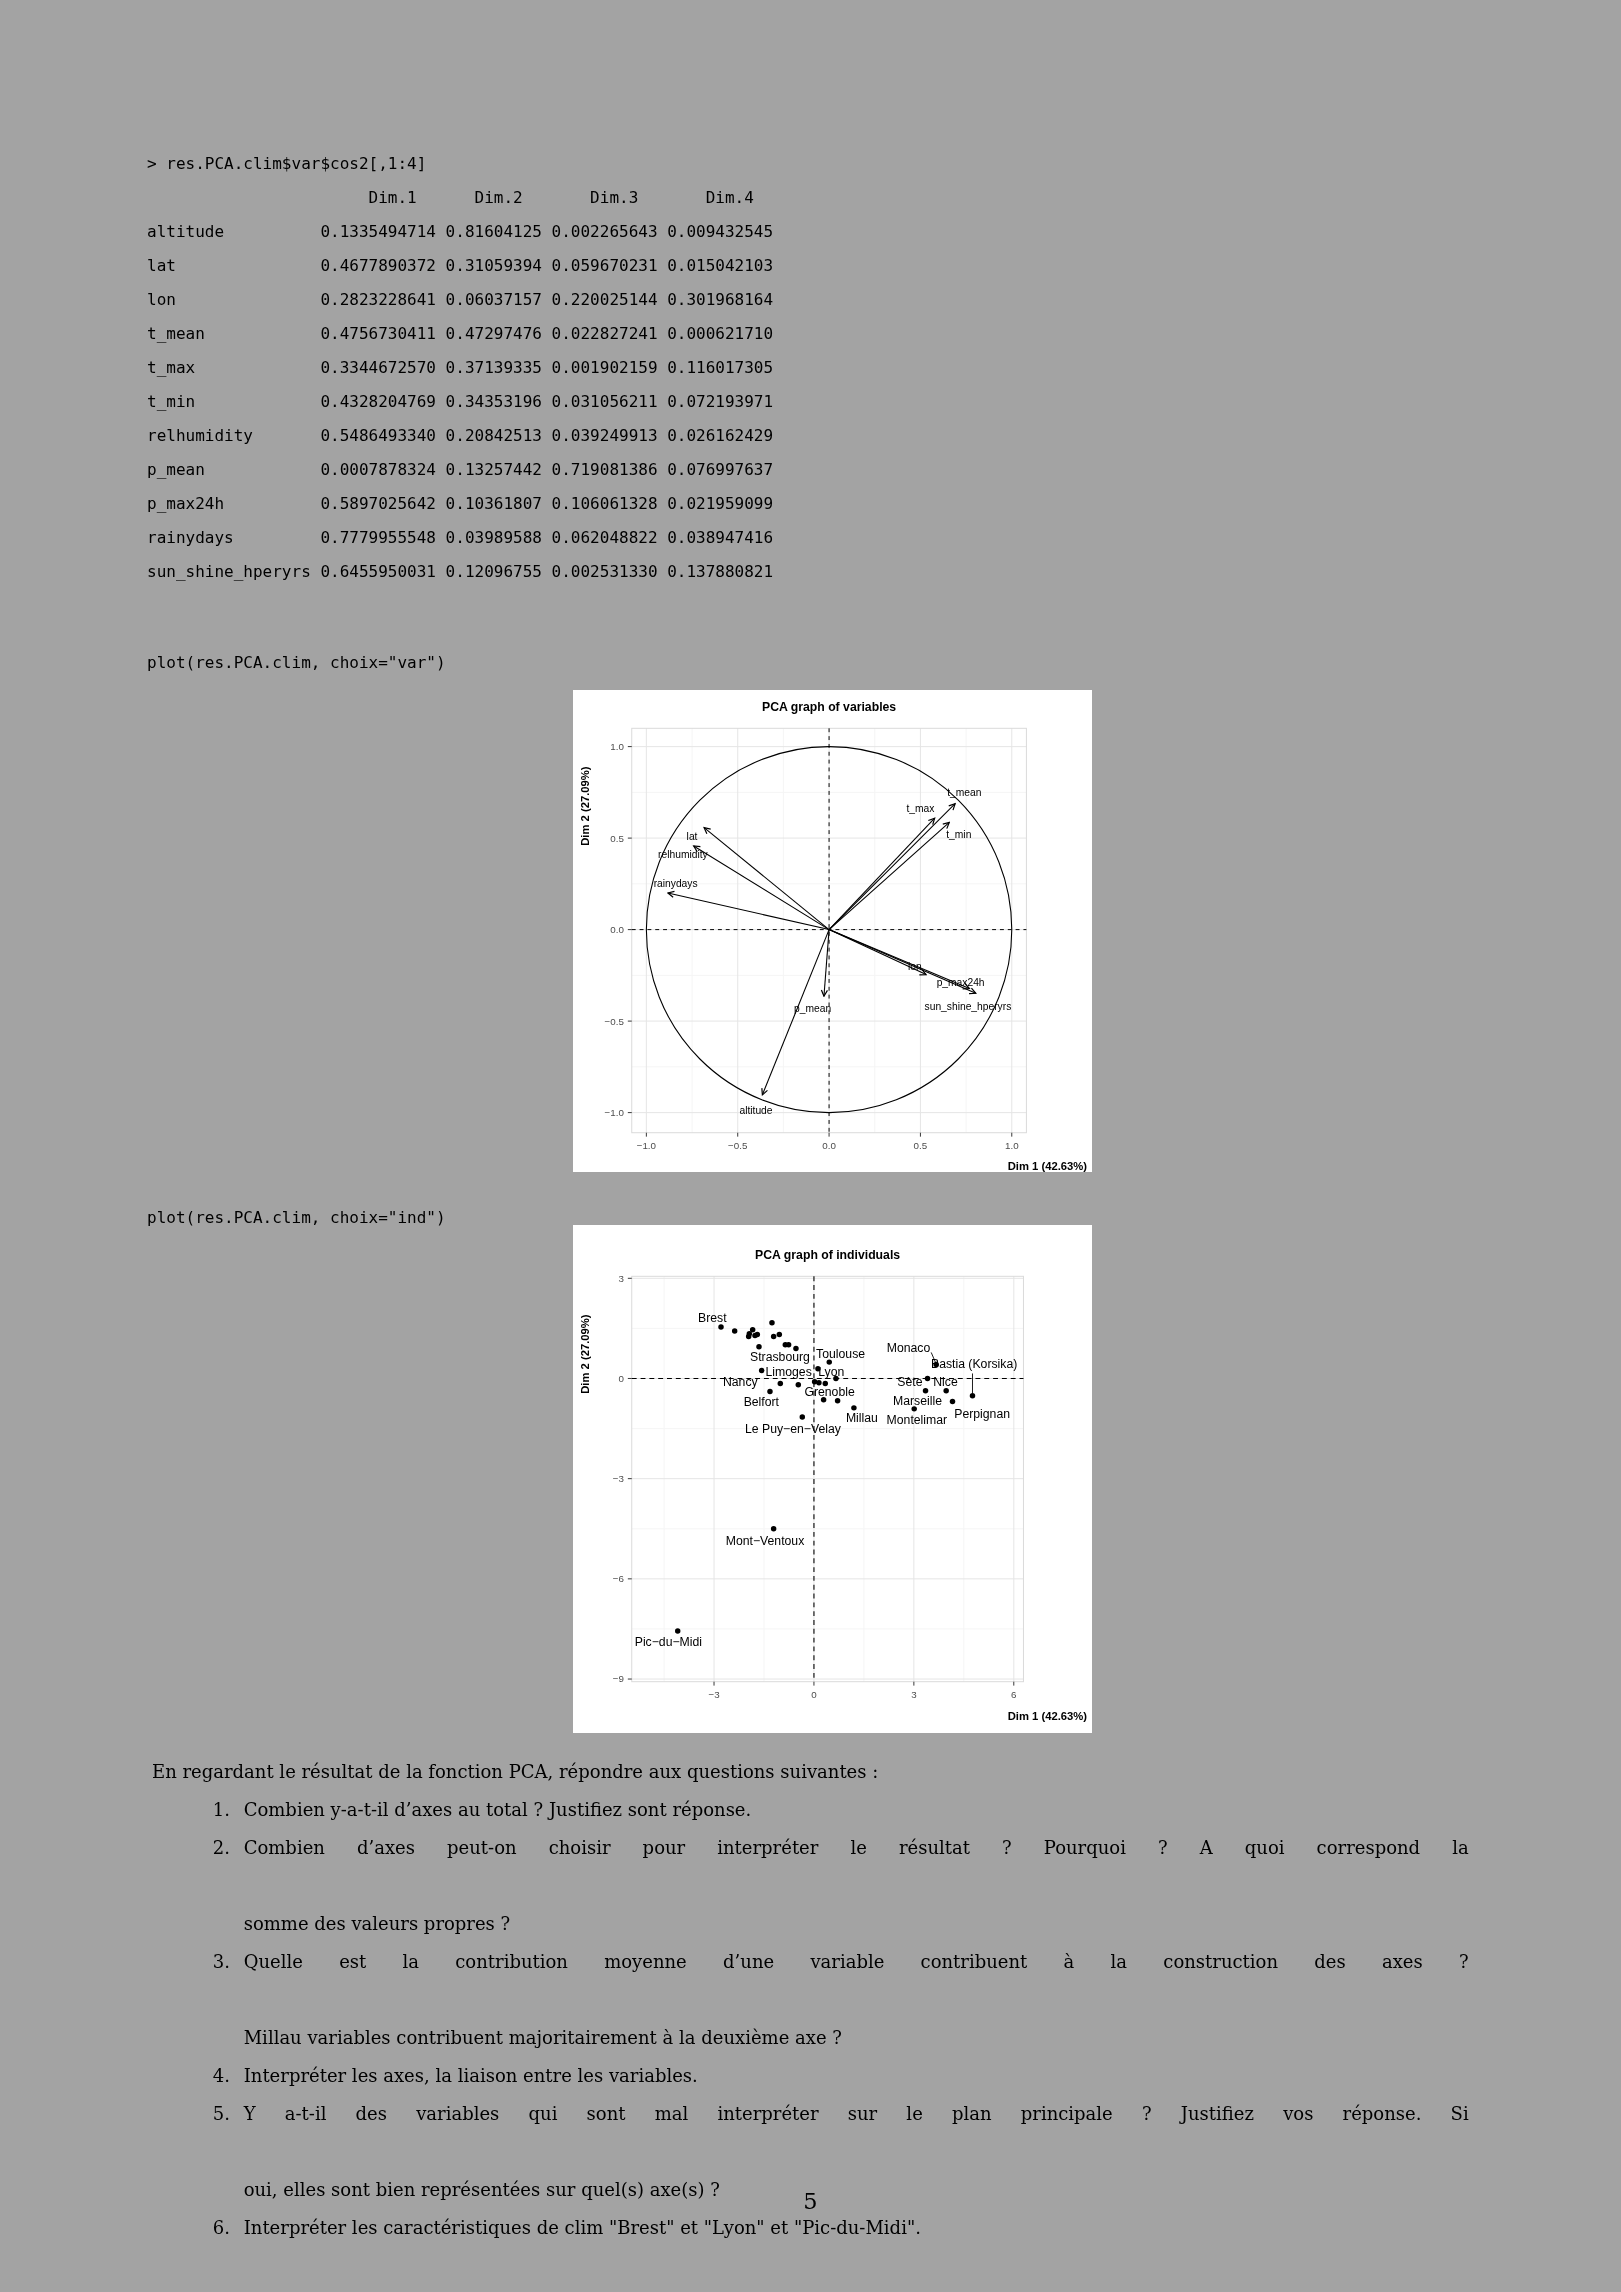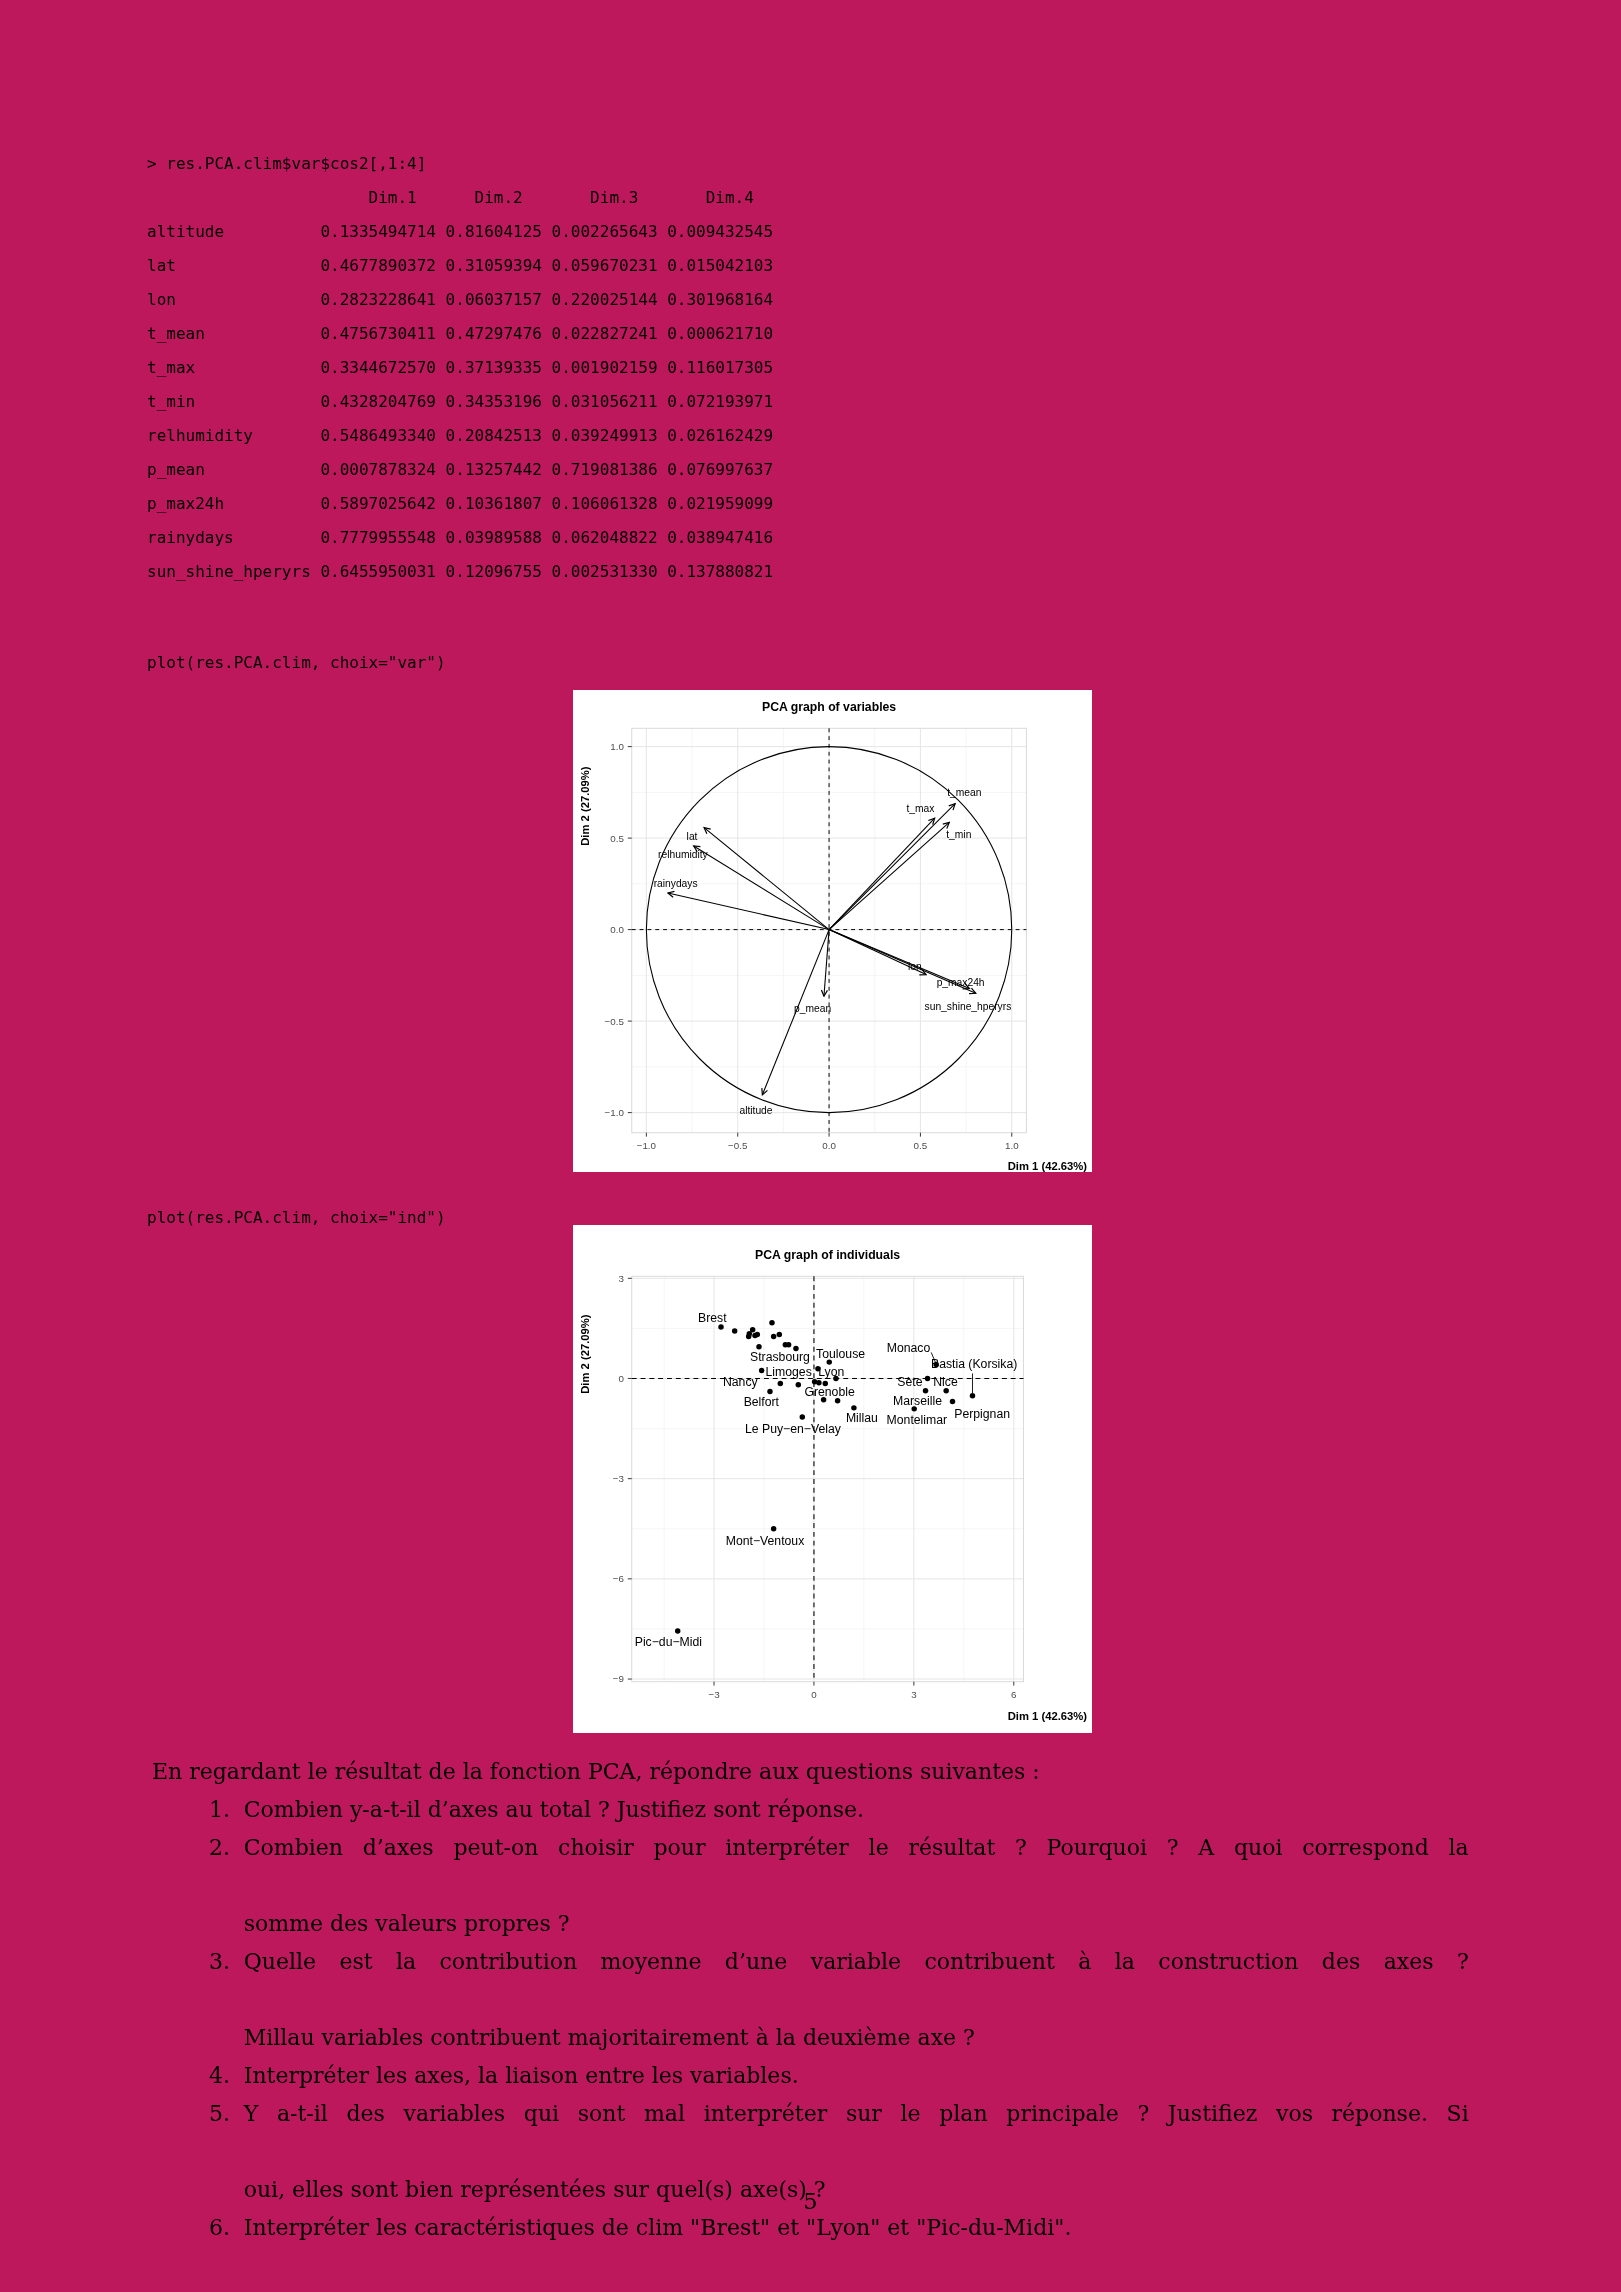--- a/index.html
+++ b/index.html
@@ -1,17 +1,17 @@
 <!DOCTYPE html>
 <html><head>
 <meta charset="utf-8">
 <style>
   html,body{margin:0;padding:0;background:#888;}
   .page{
-    position:relative; width:1621px; height:2293px; background:#be185d;
+    position:relative; width:1621px; height:2293px; background:#a3a3a3;
     font-family:"DejaVu Serif", serif; color:#111; overflow:hidden;
     margin:0 auto;
   }
   pre.console{
     position:absolute; left:147px; top:147px; margin:0;
     font-family:"DejaVu Sans Mono", monospace;
     font-size:16px; line-height:34px; color:#000; white-space:pre;
   }
   .cmdline{
     position:absolute; left:147px;
@@ -25,21 +25,21 @@
   #ind-plot{ left:573px; top:1225px; }
   
   .ptitle{ font:bold 12.5px "Liberation Sans", sans-serif; text-anchor:middle; fill:#000; }
   .atitle{ font:bold 11.5px "Liberation Sans", sans-serif; fill:#000; }
   .tick{ font:10px "Liberation Sans", sans-serif; fill:#4d4d4d; }
   .vlab{ font:10.5px "Liberation Sans", sans-serif; text-anchor:middle; fill:#000; }
   .ilab{ font:12.5px "Liberation Sans", sans-serif; text-anchor:middle; fill:#000; }
   
   .textblock{
     position:absolute; left:152px; top:1753px; width:1318px;
-    font-size:22px; line-height:38px; color:#000;
+    font-size:18px; line-height:38px; color:#000;
   }
   .q-item{ display:flex; }
   .q-num{ width:78px; text-align:right; flex:0 0 auto; }
   .q-body{ margin-left:13.7px; width:1225px; flex:0 0 auto; }
   .jline{ text-align:justify; }
   .jline::after{ content:""; display:inline-block; width:100%; height:0; }
   .page-number{
     position:absolute; left:0; top:2188px; width:100%;
     text-align:center; font-size:22.5px; color:#000;
   }

